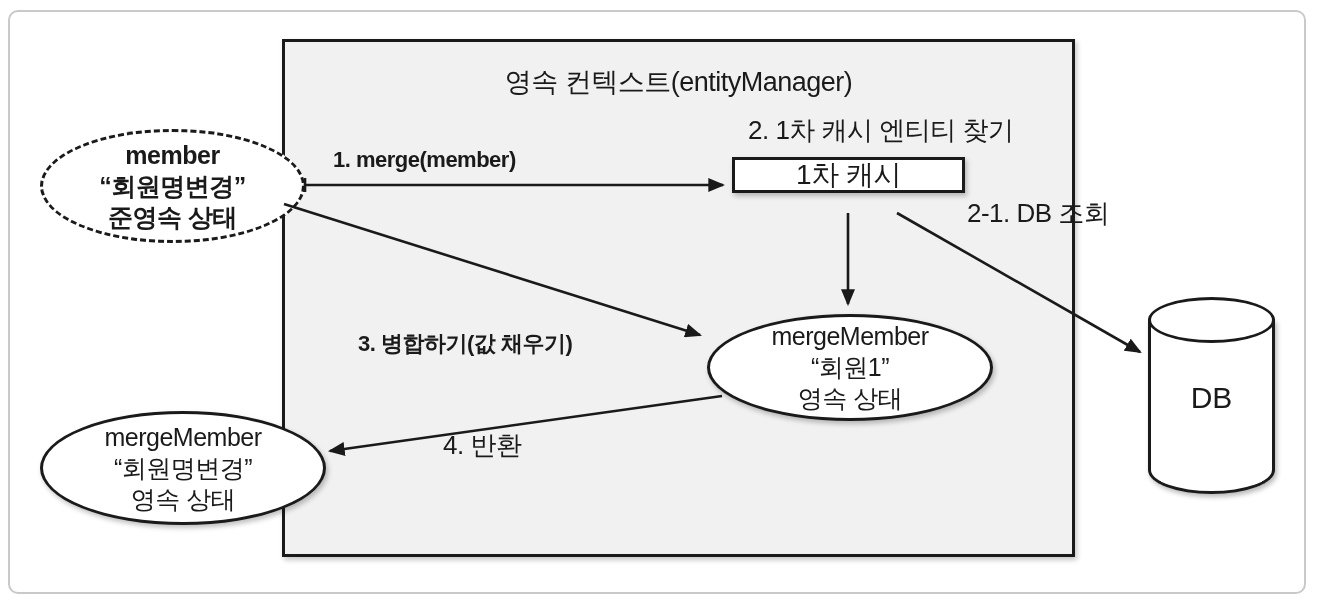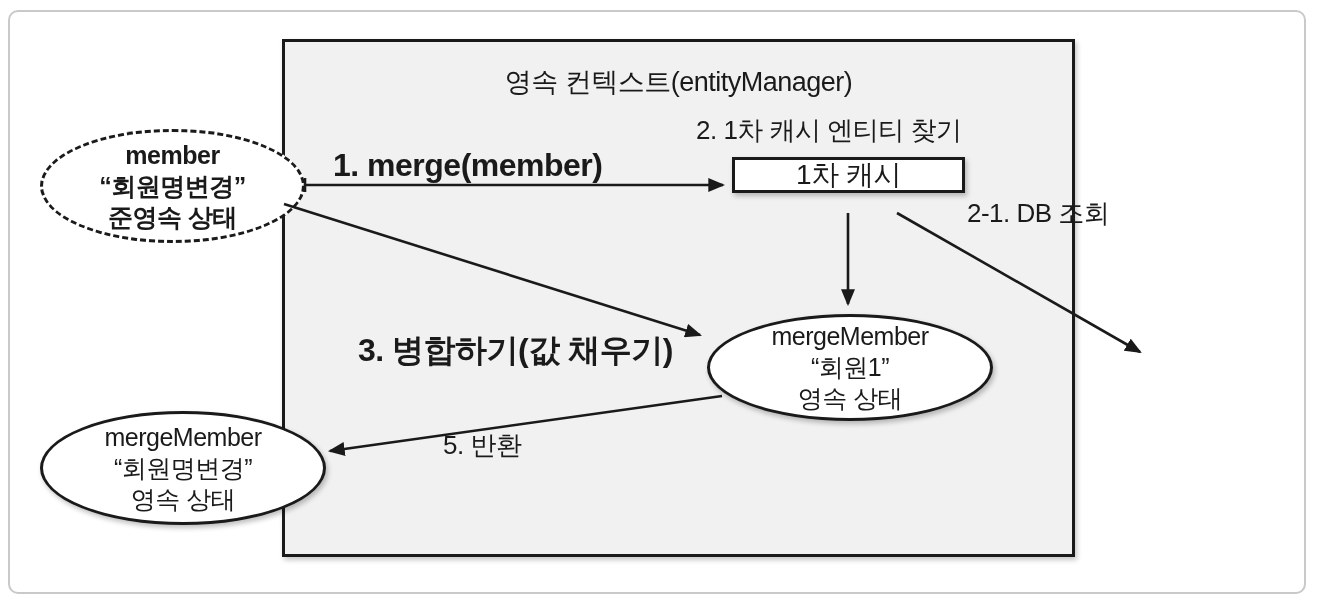--- a/index.html
+++ b/index.html
@@ -112,23 +112,23 @@
     font-size: 30px;
   }
 
   .flow-label {
     position: absolute;
     font-size: 26px;
     letter-spacing: -0.5px;
     white-space: nowrap;
     z-index: 4;
   }
-  .flow-label.bold { font-weight: bold; font-size: 32px; }
+  .flow-label.bold { font-weight: bold; font-size: 22px; }
   .lbl-step1  { left: 333px;  top: 147px; }
-  .lbl-step2  { left: 696px;  top: 113px; }
+  .lbl-step2  { left: 748px;  top: 113px; }
   .lbl-step21 { left: 967px; top: 196px; }
   .lbl-step3  { left: 358px;  top: 298px; margin-top: 31px; }
   .lbl-step4  { left: 443px;  top: 428px; }
 
   svg.arrows {
     position: absolute;
     left: 0; top: 0;
     width: 1320px; height: 610px;
     z-index: 5;
     pointer-events: none;
@@ -166,26 +166,31 @@
     <span>“회원1”</span>
     <span>영속 상태</span>
   </div>
 
   <div class="ellipse node-returned">
     <span>mergeMember</span>
     <span>“회원명변경”</span>
     <span>영속 상태</span>
   </div>
 
+  <div class="cylinder">
+    <div class="cyl-body"></div>
+    <div class="cyl-top"></div>
+    <div class="cyl-label">DB</div>
+  </div>
 
   <div class="flow-label bold lbl-step1">1. merge(member)</div>
   <div class="flow-label lbl-step2">2. 1차 캐시 엔티티 찾기</div>
   <div class="flow-label lbl-step21">2-1.  DB 조회</div>
   <div class="flow-label bold lbl-step3">3. 병합하기(값 채우기)</div>
-  <div class="flow-label lbl-step4">5. 반환</div>
+  <div class="flow-label lbl-step4">4. 반환</div>
 
   <svg class="arrows" viewBox="0 0 1320 610" xmlns="http://www.w3.org/2000/svg">
     <defs>
       <marker id="ah" viewBox="0 0 12 10" refX="10.5" refY="5" markerWidth="17" markerHeight="14" orient="auto" markerUnits="userSpaceOnUse">
         <path d="M0,0 L12,5 L0,10 z"></path>
       </marker>
     </defs>
     <path class="line" d="M305,178 L305,192 M305,185 L723,185" marker-end="url(#ah)"></path>
     <path class="line" d="M848,213 L848,304" marker-end="url(#ah)"></path>
     <path class="line" d="M897,213 L1140,352" marker-end="url(#ah)"></path>

